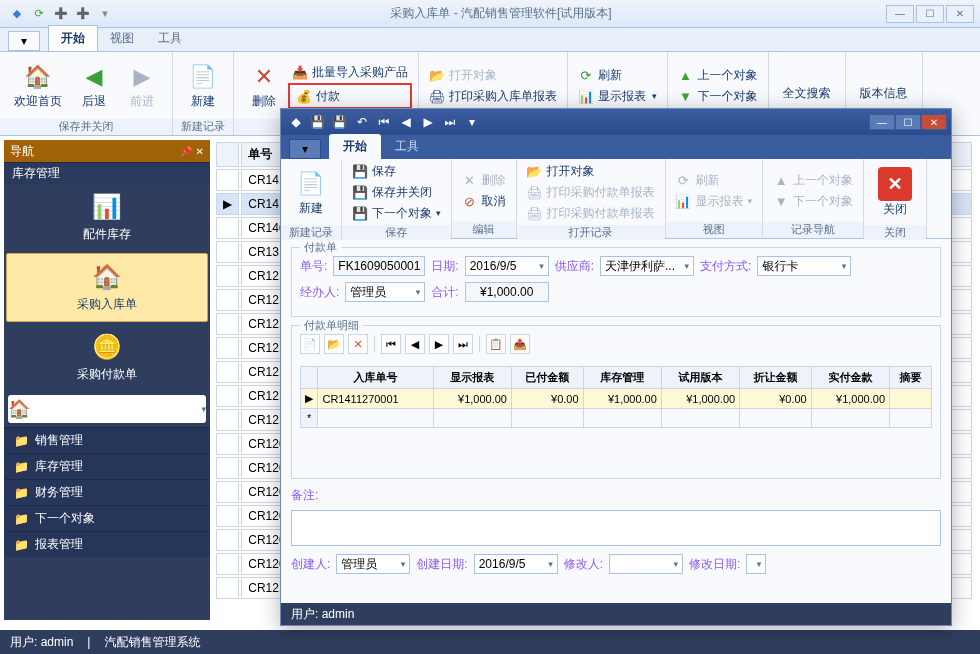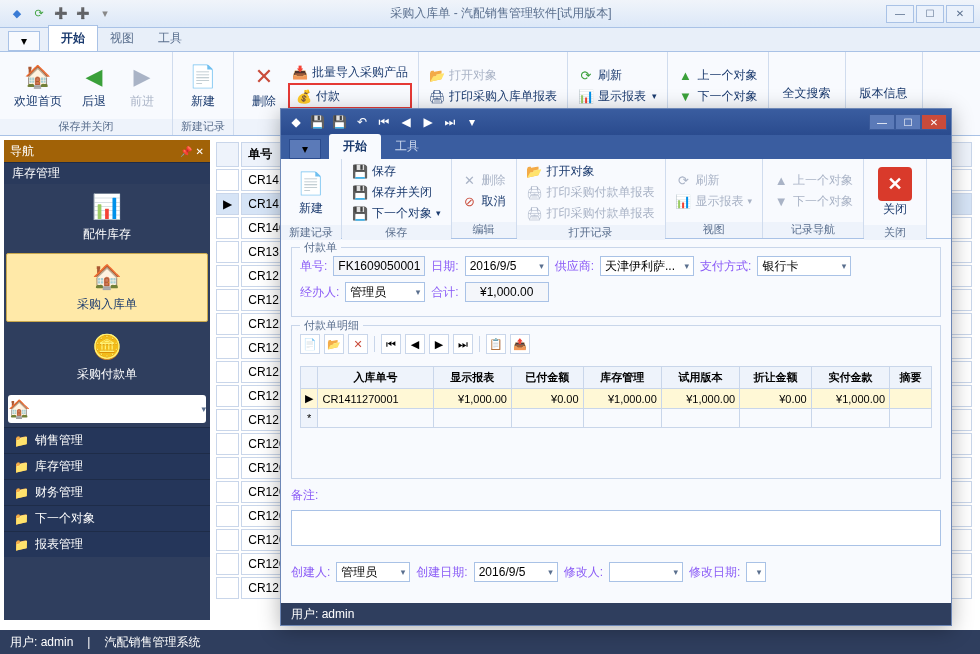--- a/index.html
+++ b/index.html
@@ -572,21 +572,21 @@
             </tr>
       </tbody>
         </table>
     </div>
 
     <div class="form-row">
       <label>备注:</label>
     </div>
     <div class="textarea"></div>
 
-    <div class="form-row" style="margin-top:16px">
+    <div class="form-row" style="margin-top:8px">
       <label>创建人:</label>
       <div class="fld dd" style="width:74px">
           <span>管理员</span>
         </div>
       <label>创建日期:</label>
       <div class="fld dd" style="width:84px">
           <span>2016/9/5</span>
         </div>
       <label>修改人:</label>
       <div class="fld dd" style="width:74px">

